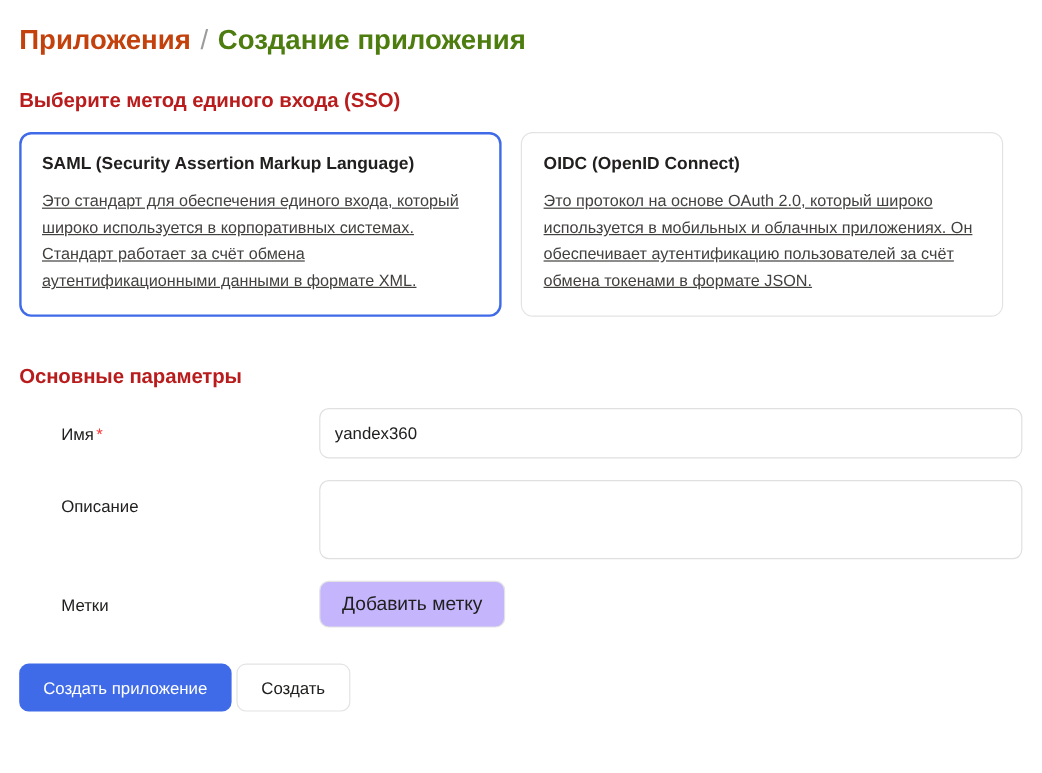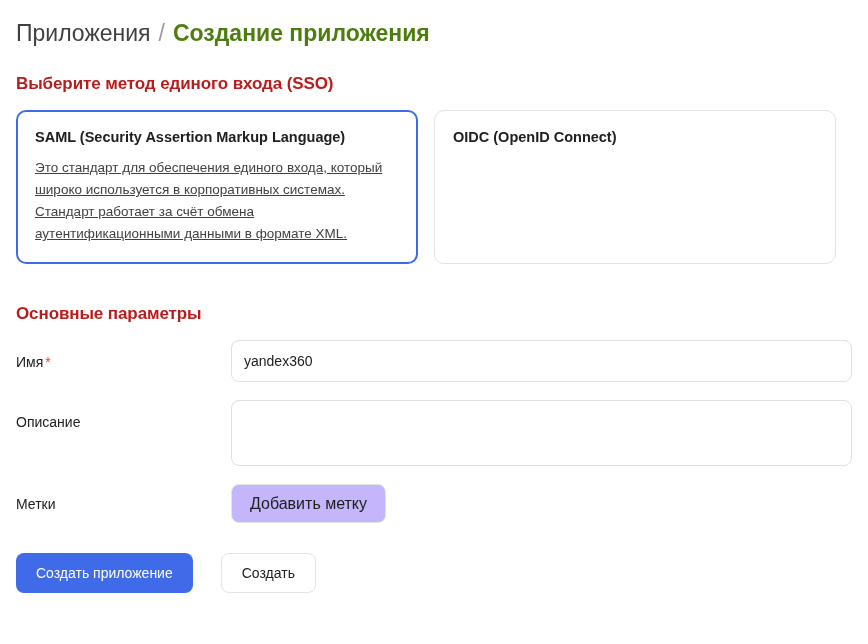--- a/index.html
+++ b/index.html
@@ -25,22 +25,22 @@
   
   .breadcrumb {
     display: flex;
     align-items: baseline;
     gap: 8px;
     font-size: 23px;
     line-height: 30px;
     margin-bottom: 26px;
   }
   .breadcrumb-link {
-    color: #404040;
-    font-weight: 400;
+    color: #c2410c;
+    font-weight: 700;
     cursor: pointer;
   }
   .breadcrumb-sep {
     color: #9c9c9c;
     font-weight: 400;
   }
   .breadcrumb-current {
     color: #4d7c0f;
     font-weight: 700;
   }
@@ -84,20 +84,21 @@
   .card-desc {
     font-size: 13.5px;
     line-height: 22px;
     color: #42413f;
     text-decoration: underline;
   }
 
   
   .form {
     margin-top: 4px;
+    margin-left: 35px;
   }
   .form-row {
     display: flex;
     align-items: flex-start;
     margin-bottom: 18px;
   }
   .form-label {
     width: 215px;
     flex: 0 0 215px;
     font-size: 14px;
@@ -150,21 +151,21 @@
     cursor: pointer;
   }
   .labels-row .form-label {
     padding-top: 10px;
   }
 
   
   .actions {
     display: flex;
     align-items: center;
-    gap: 28px;
+    gap: 4px;
     margin-top: 30px;
   }
   .btn-primary {
     box-sizing: border-box;
     height: 40px;
     padding: 0 20px;
     background: #3f6ae8;
     color: #ffffff;
     border: none;
     border-radius: 8px;
@@ -198,20 +199,21 @@
 
   <h2 class="section-title">Выберите метод единого входа (SSO)</h2>
 
   <div class="cards">
     <div class="card selected">
       <div class="card-title">SAML (Security Assertion Markup Language)</div>
       <div class="card-desc">Это стандарт для обеспечения единого входа, который широко используется в корпоративных системах. Стандарт работает за счёт обмена аутентификационными данными в формате XML.</div>
     </div>
     <div class="card">
       <div class="card-title">OIDC (OpenID Connect)</div>
+      <div class="card-desc">Это протокол на основе OAuth 2.0, который широко используется в мобильных и облачных приложениях. Он обеспечивает аутентификацию пользователей за счёт обмена токенами в формате JSON.</div>
     </div>
   </div>
 
   <h2 class="section-title">Основные параметры</h2>
 
   <div class="form">
 
     <div class="form-row">
       <div class="form-label">
         <span>Имя</span><span class="req">*</span>

